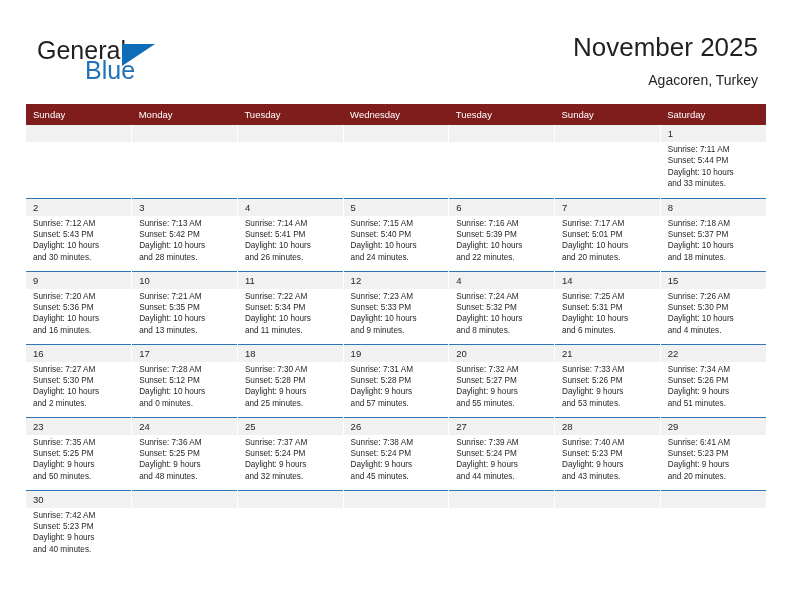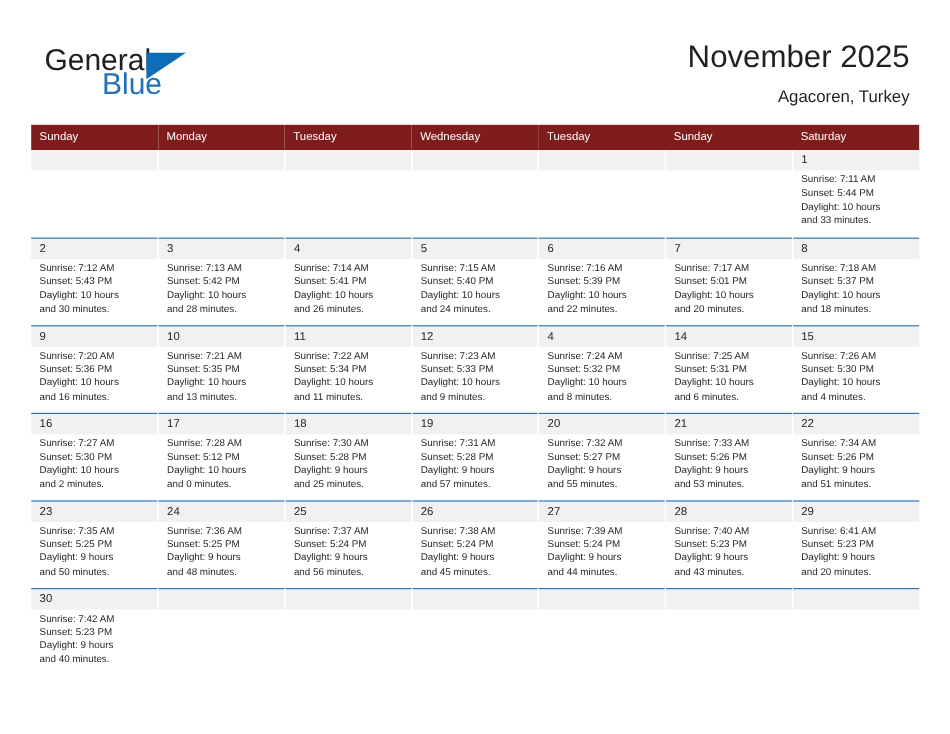--- a/index.html
+++ b/index.html
@@ -428,21 +428,21 @@
               <div>Daylight: 9 hours</div>
               <div>and 48 minutes.</div>
             </div>
           </td>
           <td class="day-cell">
             <span class="daynum">25</span>
             <div class="details">
               <div>Sunrise: 7:37 AM</div>
               <div>Sunset: 5:24 PM</div>
               <div>Daylight: 9 hours</div>
-              <div>and 56 minutes.</div>
+              <div>and 32 minutes.</div>
             </div>
           </td>
           <td class="day-cell">
             <span class="daynum">26</span>
             <div class="details">
               <div>Sunrise: 7:38 AM</div>
               <div>Sunset: 5:24 PM</div>
               <div>Daylight: 9 hours</div>
               <div>and 45 minutes.</div>
             </div>

